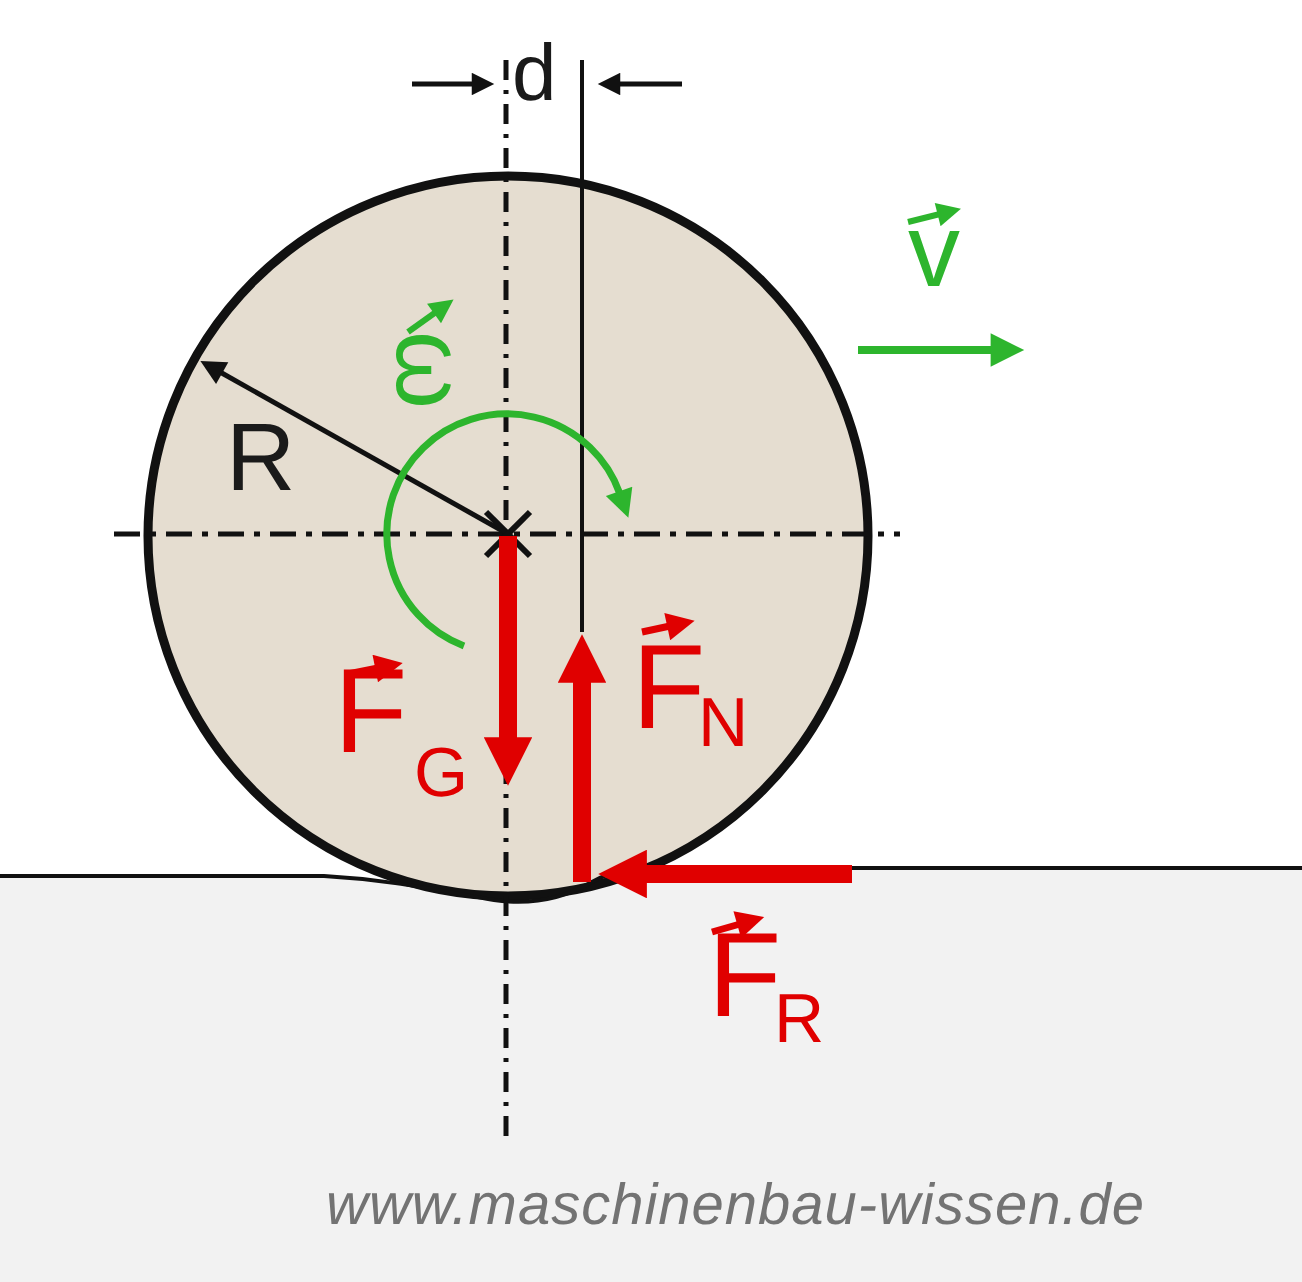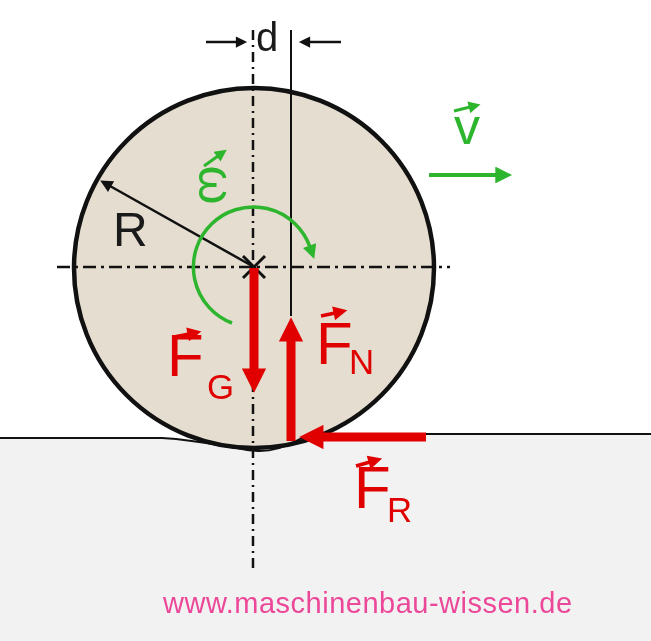--- a/index.html
+++ b/index.html
@@ -17,21 +17,21 @@
   #radius-label{left:113px;top:206px;font-size:48px;}
   #omega-label{left:196px;top:160px;font-size:50px;transform:rotate(90deg);}
   #velocity-label{left:454px;top:100px;font-size:52px;}
   .force-label{font-size:60px;font-weight:400;}
   #weight-label{left:167px;top:326px;}
   #weight-label .sub{position:absolute;left:40px;top:44px;}
   #normal-label{left:316px;top:314px;}
   #normal-label .sub{position:absolute;left:33px;top:31px;}
   #rolling-label{left:354px;top:458px;}
   #rolling-label .sub{position:absolute;left:33px;top:35px;}
-  #watermark{left:163px;top:589px;font-size:29px;color:#ec4899;letter-spacing:0.5px;}
+  #watermark{left:163px;top:589px;font-size:29px;color:#737373;letter-spacing:0.5px;font-style:italic;}
 </style>
 </head>
 <body>
 
 <div id="stage">
 
   <svg id="diagram-svg" width="651" height="641" viewBox="0 0 651 641">
     <defs>
       <marker id="arrRed" viewBox="0 0 10 10" refX="1" refY="5" markerWidth="3.2" markerHeight="2.7" orient="auto">
           <path d="M0,0 L10,5 L0,10 z" fill="#e00000"></path>

